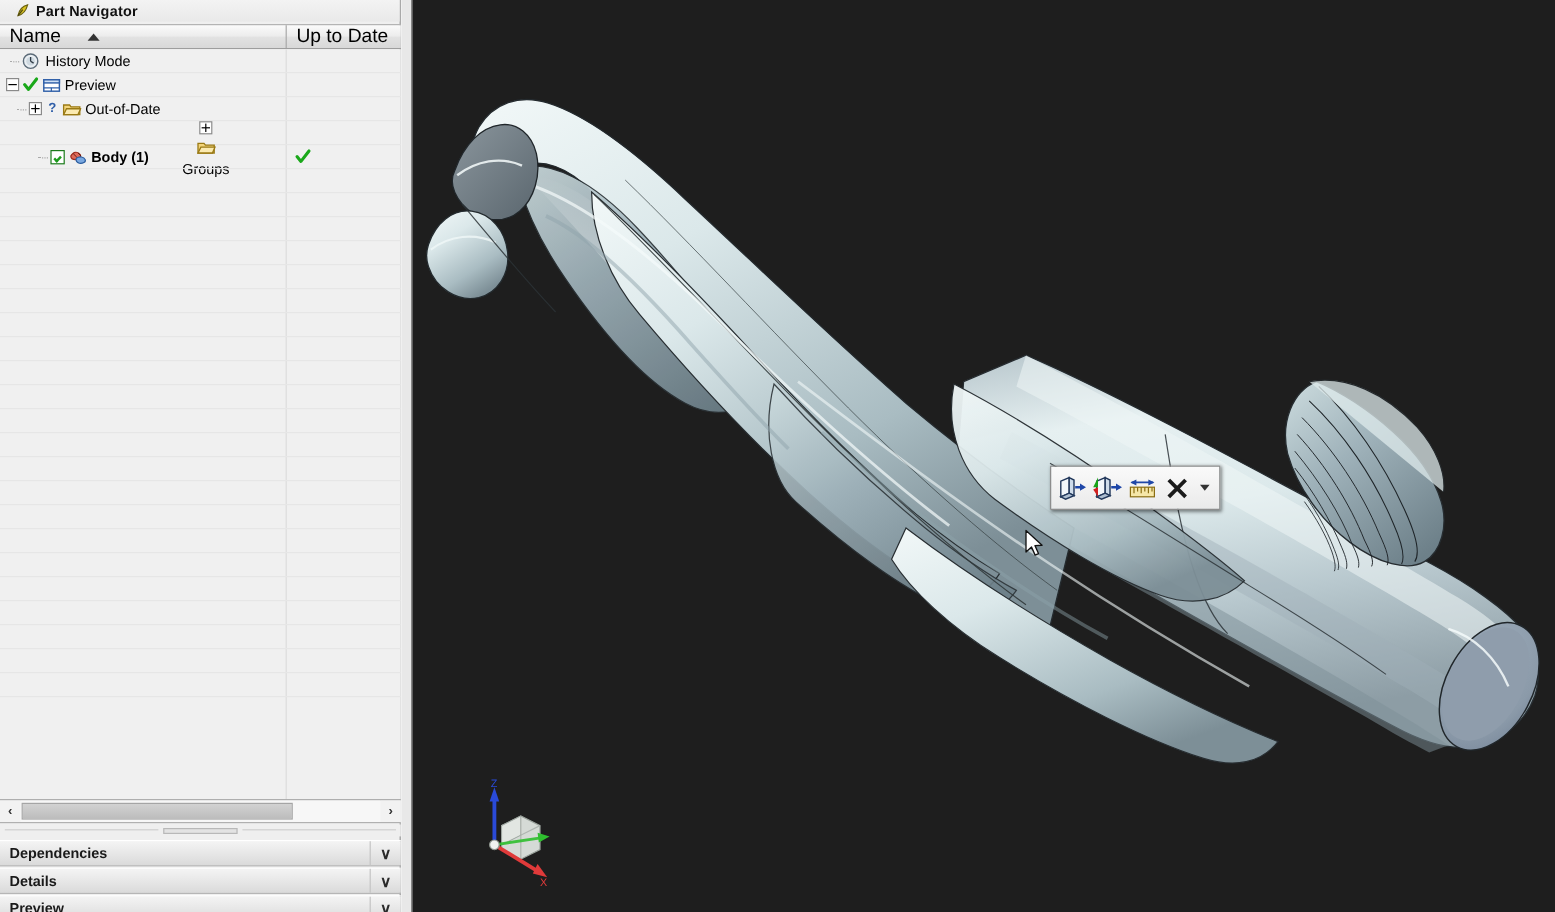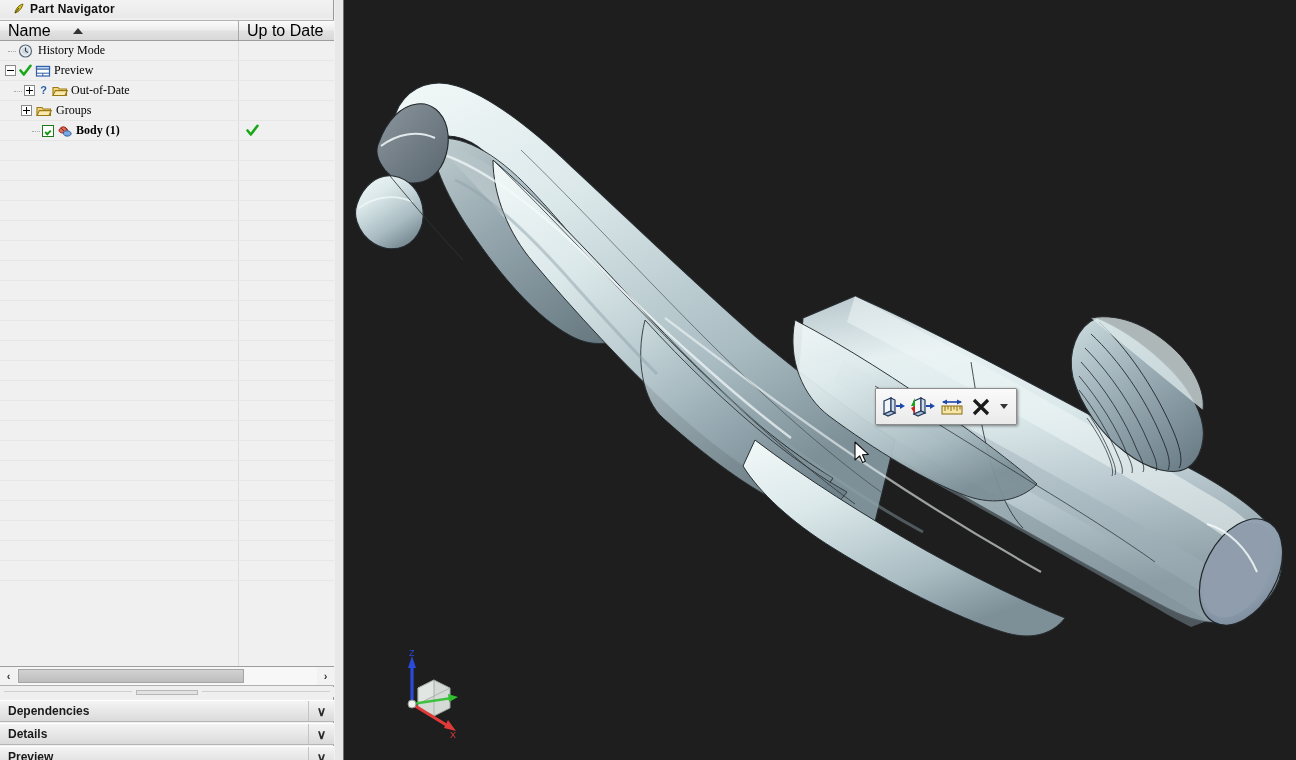--- a/index.html
+++ b/index.html
@@ -50,21 +50,21 @@
     background:#f0f0f0;overflow:hidden;box-sizing:border-box;
   }
   #tree-vline{
     position:absolute;left:238px;top:0;width:1px;height:625px;background:#dcdcdc;
   }
   .row{
     position:relative;height:20px;display:flex;align-items:center;
     border-bottom:1px solid #e6e6e6;
     box-sizing:border-box;font-size:12px;color:#000;
   }
-  .row .label{white-space:nowrap;font-family:Liberation Serif, serif;}
+  .row .label{white-space:nowrap;}
   .row.dim .label{color:#9b9b9b;}
   .row.bold .label{font-weight:bold;}
   .uptodate{
     position:absolute;left:238px;width:95px;height:100%;
     display:flex;align-items:center;justify-content:flex-start;padding-left:8px;
     box-sizing:border-box;
   }
   .exp{
     width:11px;height:11px;box-sizing:border-box;flex:0 0 auto;
     border:1px solid #8a8a8a;background:#fff;position:relative;
@@ -229,21 +229,21 @@
         <span class="qmark">?</span>
         <span class="ic">
           <svg width="16" height="14" viewBox="0 0 16 14">
             <path d="M1 3.5 L6 3.5 L7.2 5 L14.5 5 L14.5 11.5 L1 11.5 Z" fill="#f3d47a" stroke="#9a7a14" stroke-width="1.1"></path>
             <path d="M1 11.5 L3.4 6.6 L15.2 6.6 L13 11.5 Z" fill="#fbeab0" stroke="#9a7a14" stroke-width="1.1"></path>
           </svg>
         </span>
         <span class="label">Out-of-Date</span>
       </div>
 
-      <div class="row" style="padding-left:21px;gap:4px;">
+      <div class="row" style="padding-left:9px;gap:4px;flex-direction:column;">
         <span class="exp plus"></span>
         <span class="ic">
           <svg width="16" height="14" viewBox="0 0 16 14">
             <path d="M1 3.5 L6 3.5 L7.2 5 L14.5 5 L14.5 11.5 L1 11.5 Z" fill="#f3d47a" stroke="#9a7a14" stroke-width="1.1"></path>
             <path d="M1 11.5 L3.4 6.6 L15.2 6.6 L13 11.5 Z" fill="#fbeab0" stroke="#9a7a14" stroke-width="1.1"></path>
           </svg>
         </span>
         <span class="label">Groups</span>
       </div>
 

